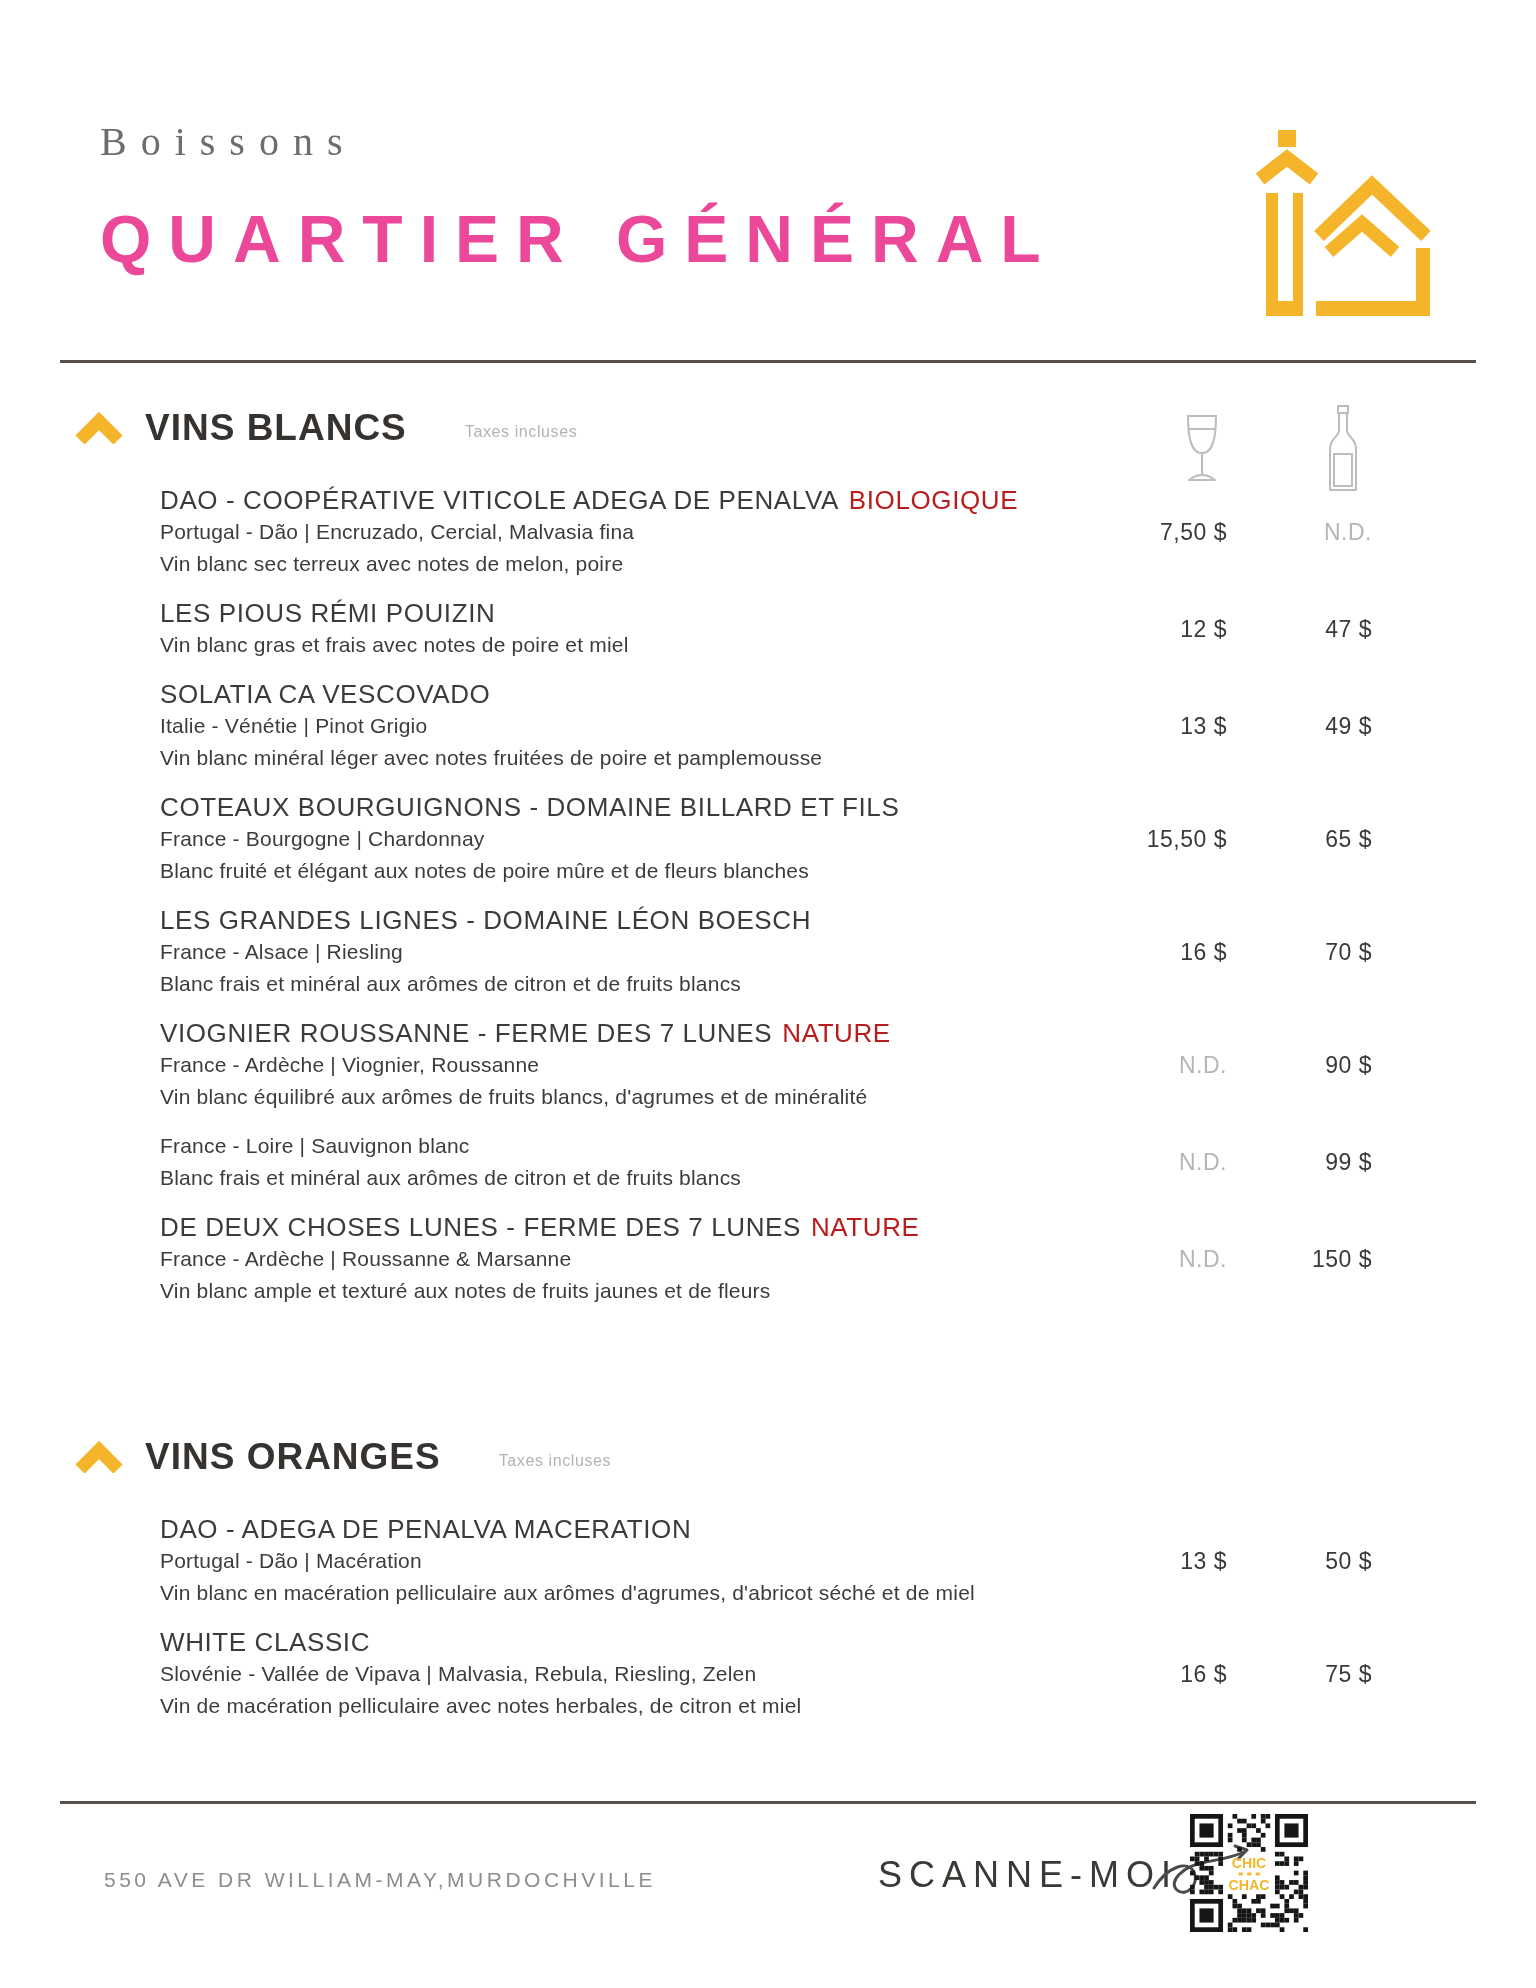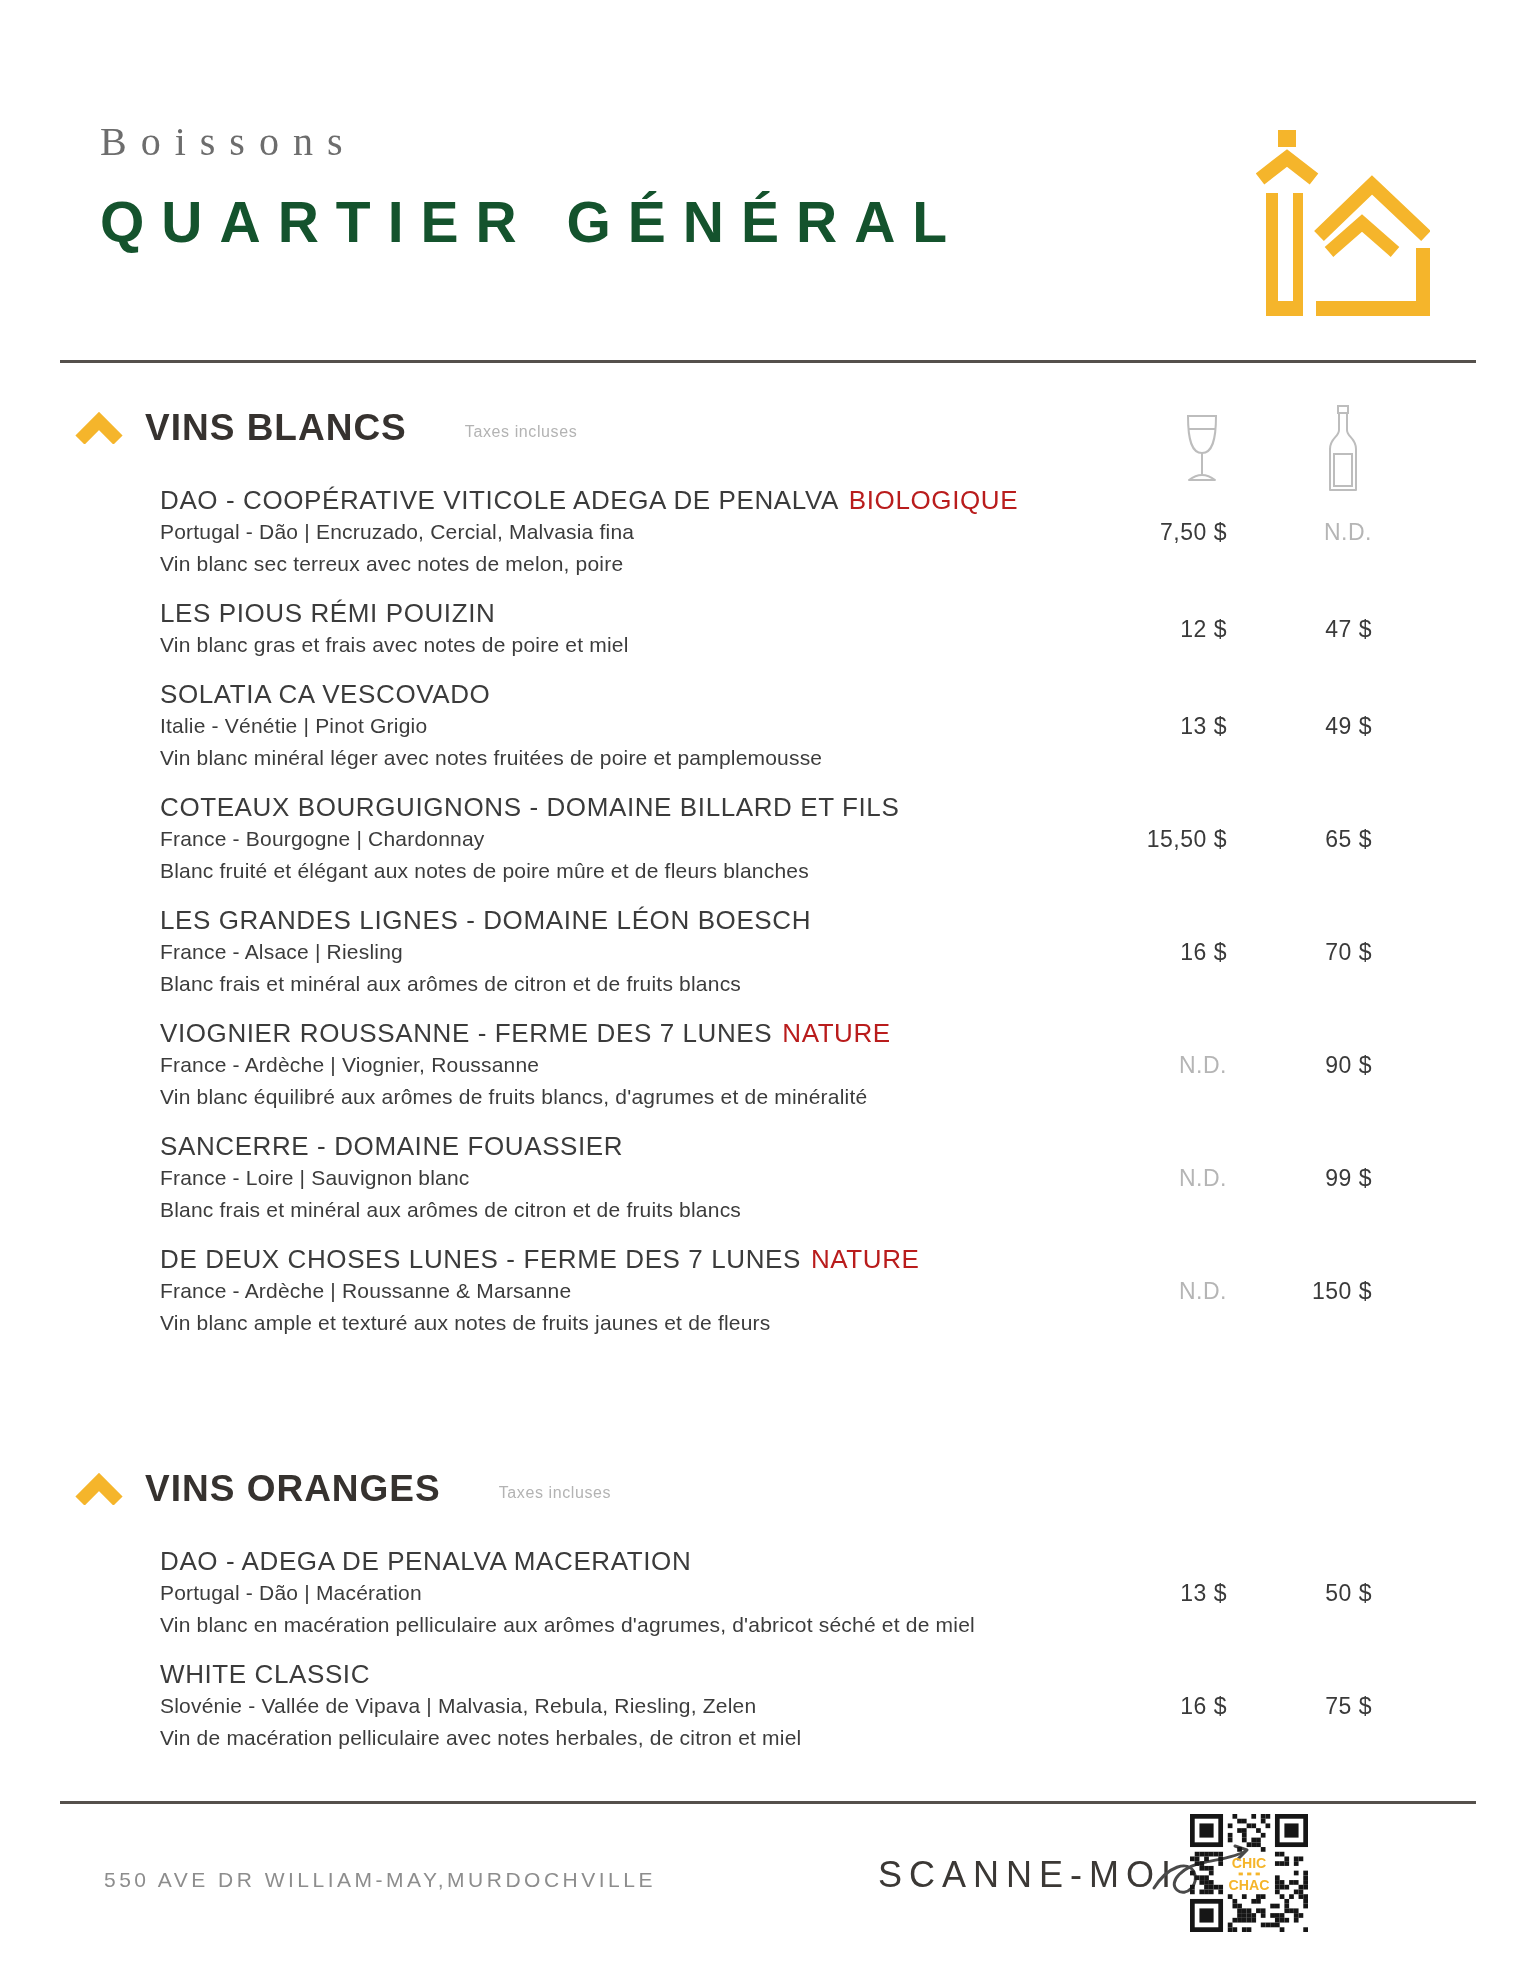--- a/index.html
+++ b/index.html
@@ -11,21 +11,21 @@
   }
   
   .header {
     position:relative; margin:0 60px; height:363px;
     border-bottom:3px solid #55504c; padding:118px 0 0 40px;
   }
   .brand-sub {
     font-size:40px; color:#6d6d6d; letter-spacing:14px; font-weight:400;font-family:Liberation Serif, serif;
   }
   .brand-title {
-    margin-top:24px; font-size:57px; font-weight:700; color:#14532d;
+    margin-top:36px; font-size:66px; font-weight:700; color:#ec4899;
     letter-spacing:17px; white-space:nowrap;
   }
   .logo { position:absolute; left:1196px; top:130px; width:174px; height:188px; }
   
   .section { position:relative; }
   .section-head { display:flex; align-items:center; margin:42px 0 0 75px; height:46px; }
   .chevron-icon { width:48px; height:32px; flex:0 0 auto; }
   .section-title {
     margin-left:22px; font-size:37px; font-weight:700; color:#36322f; letter-spacing:1px;
   }
@@ -170,23 +170,20 @@
       </div>
       <div class="wine-origin">France - Ardèche | Viognier, Roussanne</div>
       <div class="wine-desc">Vin blanc équilibré aux arômes de fruits blancs, d'agrumes et de minéralité</div>
     </div>
     <div class="price price-glass na">N.D.</div>
     <div class="price price-bottle">90 $</div>
   </div>
 
   <div class="wine-item">
     <div class="wine-text">
-      <div class="wine-name">
-        <span class="wine-name-main">SANCERRE - DOMAINE FOUASSIER</span>
-      </div>
       <div class="wine-origin">France - Loire | Sauvignon blanc</div>
       <div class="wine-desc">Blanc frais et minéral aux arômes de citron et de fruits blancs</div>
     </div>
     <div class="price price-glass na">N.D.</div>
     <div class="price price-bottle">99 $</div>
   </div>
 
   <div class="wine-item">
     <div class="wine-text">
       <div class="wine-name">

